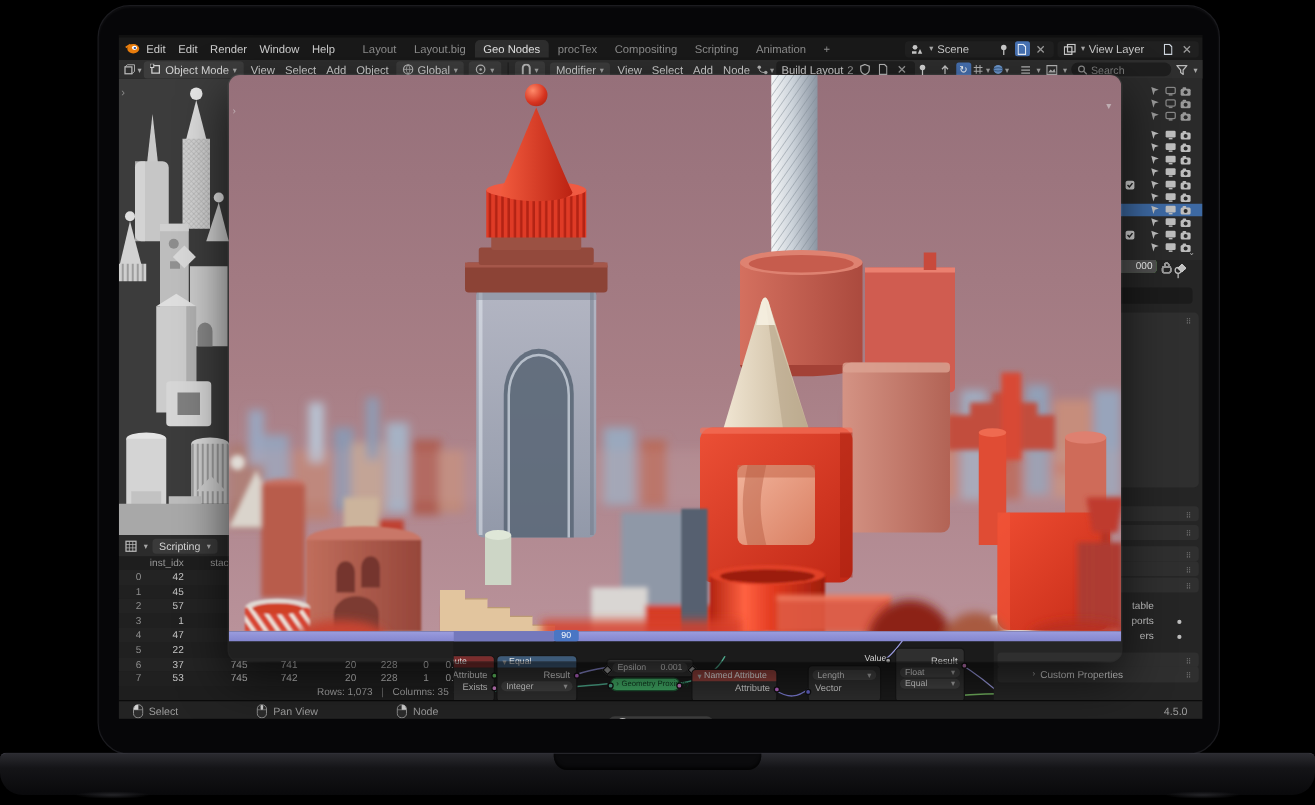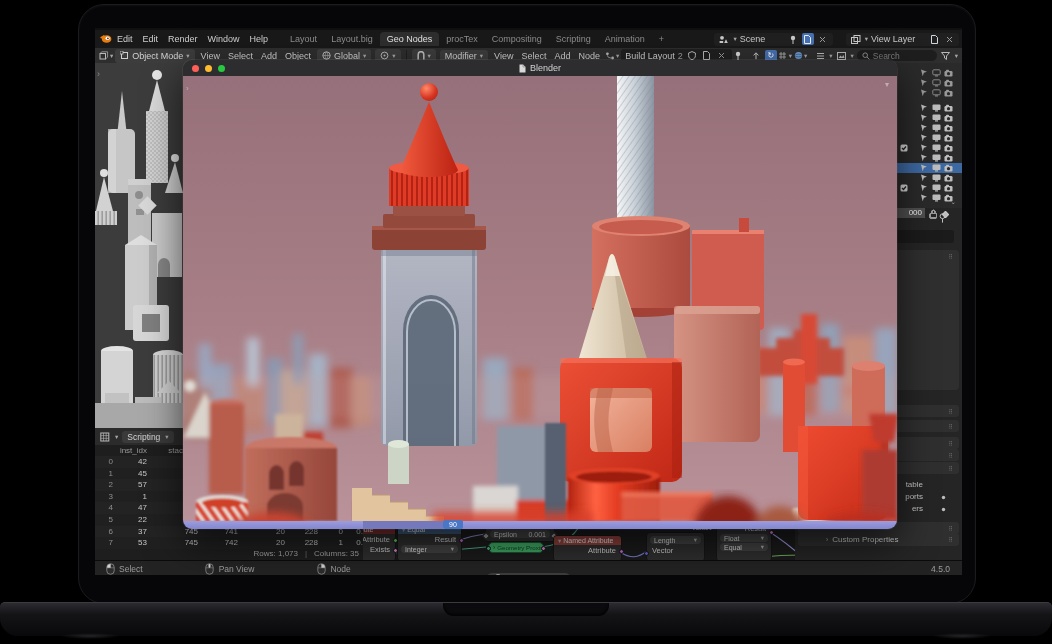--- a/index.html
+++ b/index.html
@@ -15,21 +15,21 @@
          border-radius:0 0 11px 11px;box-shadow:inset 0 -2px 3px rgba(0,0,0,.8);}
   .foot{position:absolute;top:633px;width:60px;height:6px;background:radial-gradient(rgba(40,40,44,.9),transparent 70%);}
   
   .screen{position:absolute;left:95px;top:28px;width:867px;height:547px;background:#101010;overflow:hidden;}
   .topbar{position:absolute;left:0;top:2px;width:867px;height:18px;background:#191919;
           display:flex;align-items:center;font-size:9px;color:#cfcfcf;}
   .menu{padding:0 5px;}
   .tabs{display:flex;margin-left:10px;height:18px;align-items:center;}
   .tab{padding:2px 7px;color:#8d8d8d;border-radius:4px 4px 0 0;white-space:nowrap;}
   .tab.active{background:#2e2e2e;color:#e4e4e4;}
-  .topright{position:absolute;right:3px;top:0;height:18px;display:flex;align-items:center;gap:13px;font-size:9px;color:#c9c9c9;}
+  .topright{position:absolute;right:3px;top:0;height:18px;display:flex;align-items:center;gap:3px;font-size:9px;color:#c9c9c9;}
   .idfield{background:#202020;border-radius:3px;height:13px;display:inline-flex;align-items:center;gap:3px;padding:0 4px;}
   .hdr{position:absolute;left:0;top:20px;width:1049px;height:15px;background:#2e2e2e;
        display:flex;align-items:center;font-size:9px;color:#d2d2d2;overflow:hidden;}
   .hmenu{padding:0 4px;white-space:nowrap;}
   .pill{background:#3d3d3d;border-radius:3px;padding:1px 5px;display:inline-flex;align-items:center;gap:3px;margin:0 2px;white-space:nowrap;}
   .cv{color:#a8a8a8;font-size:6.5px;}
   .ic{display:inline-flex;align-items:center;justify-content:center;width:12px;height:12px;}
   .icsm{display:inline-flex;align-items:center;justify-content:center;width:10px;height:12px;}
   .icblue{background:#4772b3;border-radius:2px;}
   .hdr-right{position:absolute;right:0;top:20px;height:15px;display:flex;align-items:center;background:#2e2e2e;padding:0 4px;gap:3px;}
@@ -1059,34 +1059,20 @@
               <circle cx="5" cy="5" r="4.2" fill="#0d0d0d" stroke="#e8e8e8" stroke-width="0.9"></circle>
               <path d="M3.2,3.2 L6.8,6.8 M6.8,3.2 L3.2,6.8" stroke="#e8e8e8"></path>
             </svg>
           </span>
         <span>Anim Player</span>
       </span>
       <span style="position:absolute;right:12px;">4.5.0</span>
     </div>
 
     <div class="win">
-      <div class="wtitle">
-        <div class="lights">
-          <span class="light" style="background:#ff5f57;"></span>
-          <span class="light" style="background:#febc2e;"></span>
-          <span class="light" style="background:#28c840;"></span>
-        </div>
-        <span class="icsm" style="width:7px;">
-            <svg width="7" height="9">
-              <path d="M0.5,0.5 H4 L6.5,3 V8.5 H0.5 Z" fill="#d9d9d9"></path>
-              <path d="M4,0.5 V3 H6.5" fill="none" stroke="#8a8a8a" stroke-width="0.7"></path>
-            </svg>
-          </span>
-        <span>Blender</span>
-      </div>
 
       <span class="chevfloat" style="right:8px;top:20px;">▾</span>
       <span class="chevfloat" style="left:3px;top:24px;">›</span>
 
       <svg width="714" height="445" viewBox="0 0 714 445" style="display:block;">
         <defs>
           <linearGradient id="sky" x1="0" y1="0" x2="0" y2="1">
             <stop offset="0" stop-color="#96707a"></stop>
               <stop offset="0.55" stop-color="#a87f86"></stop>
               <stop offset="1" stop-color="#b9929a"></stop>

